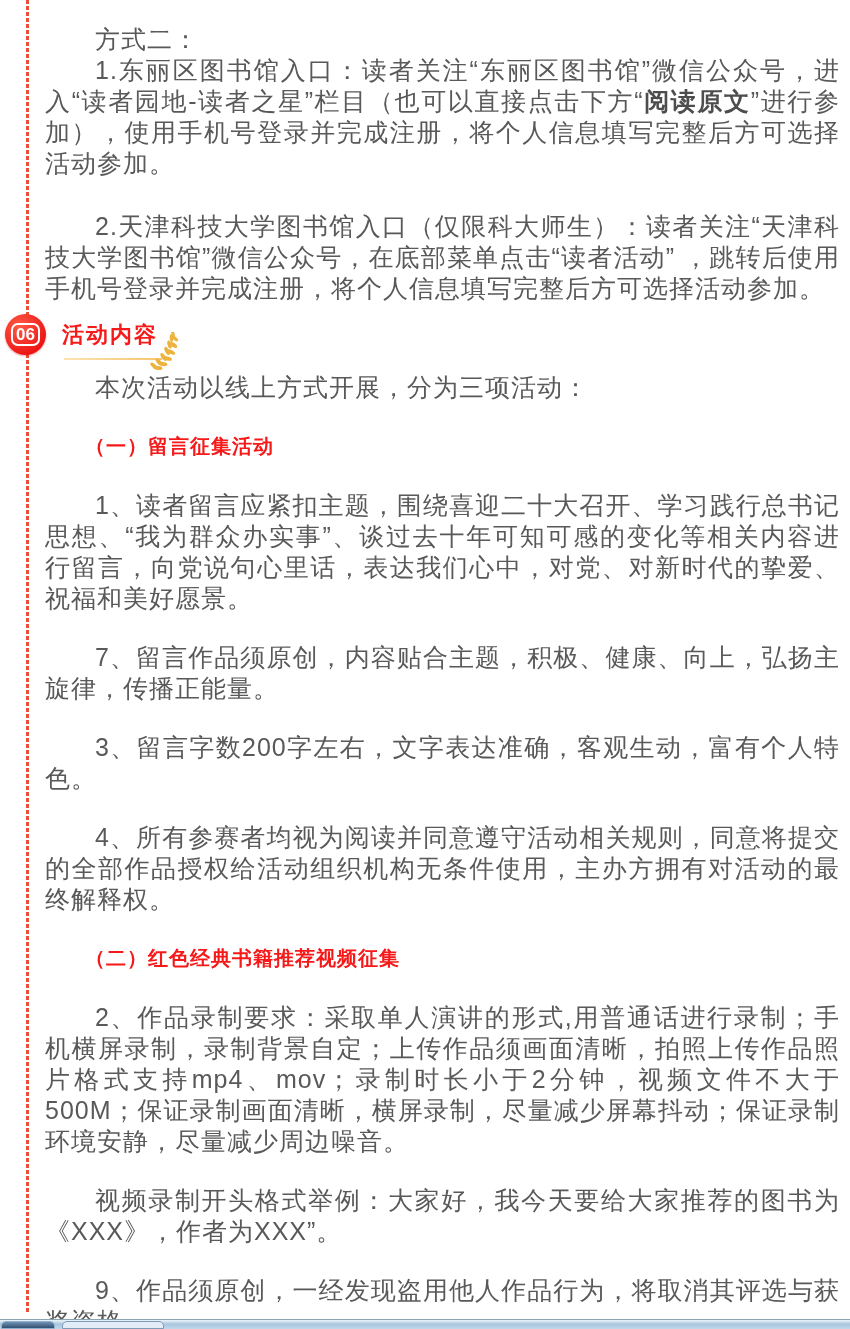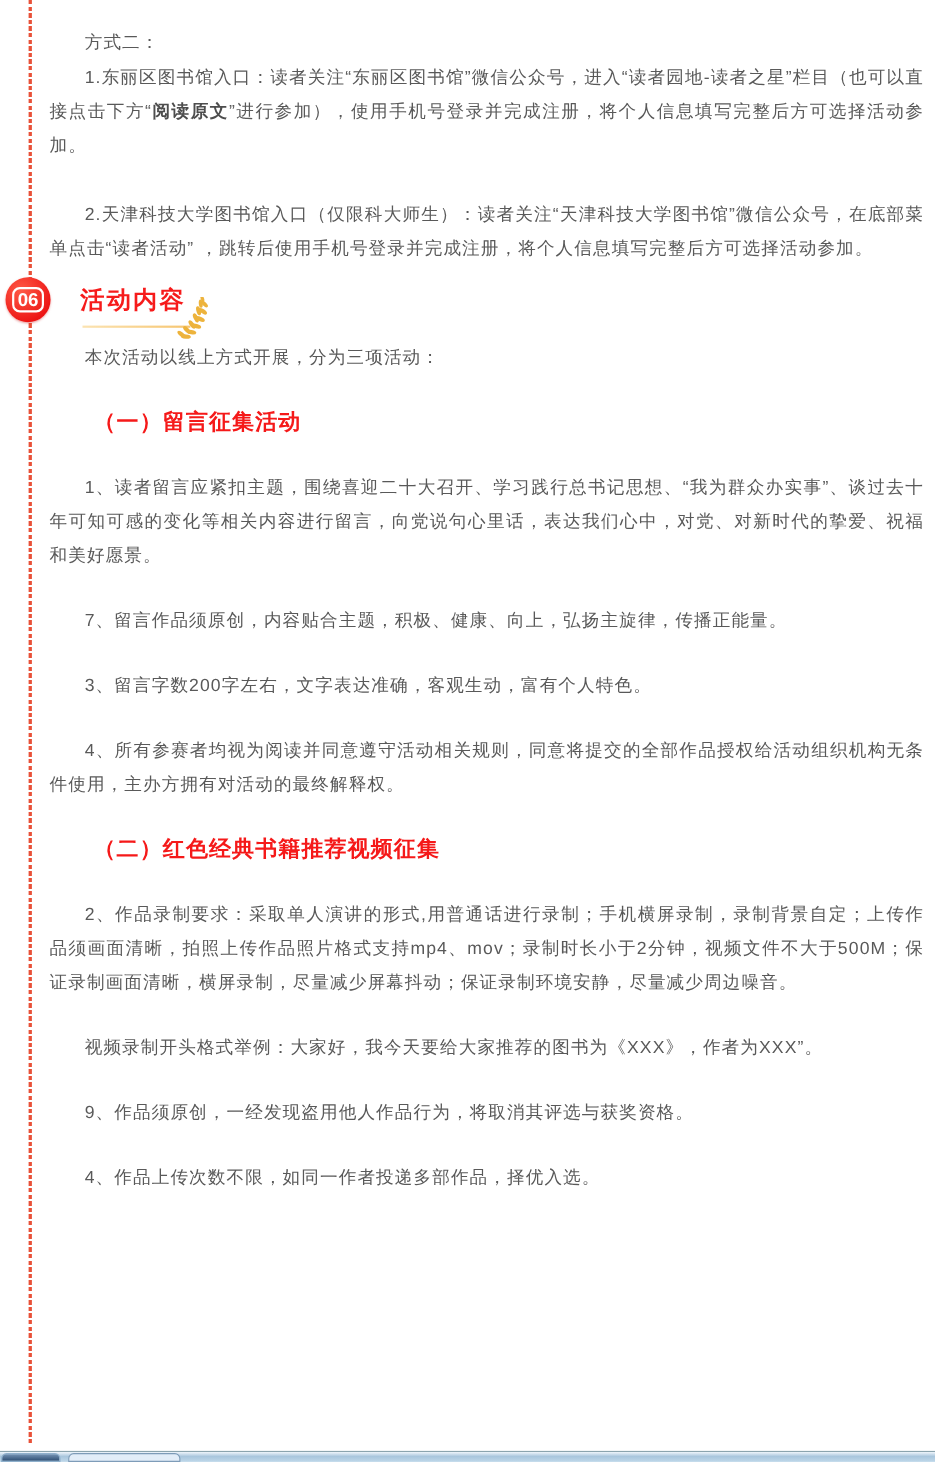--- a/index.html
+++ b/index.html
@@ -9,31 +9,31 @@
     overflow:hidden;
   }
   .dashed-line{
     position:absolute;left:26px;top:0;width:3px;height:1313px;
     background:repeating-linear-gradient(to bottom,#e85138 0 4px,transparent 4px 6px);
   }
   .content{
     position:absolute;left:45px;top:0;width:795px;padding-top:24px;
   }
   .content p{
-    margin:0 0 28px 0;font-size:16px;line-height:31px;color:#595959;
+    margin:0 0 28px 0;font-size:25px;line-height:31px;color:#595959;
     text-indent:2em;text-align:justify;letter-spacing:1px;
   }
   p.tight{margin-bottom:0;}
   p.intro-p1{margin-bottom:32px;}
   p.intro-p2{margin-bottom:0;margin-top:32px;}
   .bold-inline{font-weight:bold;color:#4d4d4d;margin-top:15px;}
   
   .section-heading{
     margin:10px 0 12px -40px;height:46px;
-    display:flex;align-items:flex-start;gap:27px;
+    display:flex;align-items:flex-start;gap:16px;
   }
   .badge{
     width:41px;height:41px;border-radius:50%;flex:0 0 auto;
     background:radial-gradient(circle at 35% 30%,#ff5a46,#ec1414 75%);
     display:flex;align-items:center;justify-content:center;
     box-shadow:0 1px 2px rgba(200,30,30,.4);
   }
   .badge-num{
     color:#ffffff;font-weight:bold;font-size:17px;line-height:19px;
     border:2px solid #ffffff;border-radius:7px;padding:0 3px;letter-spacing:0;

